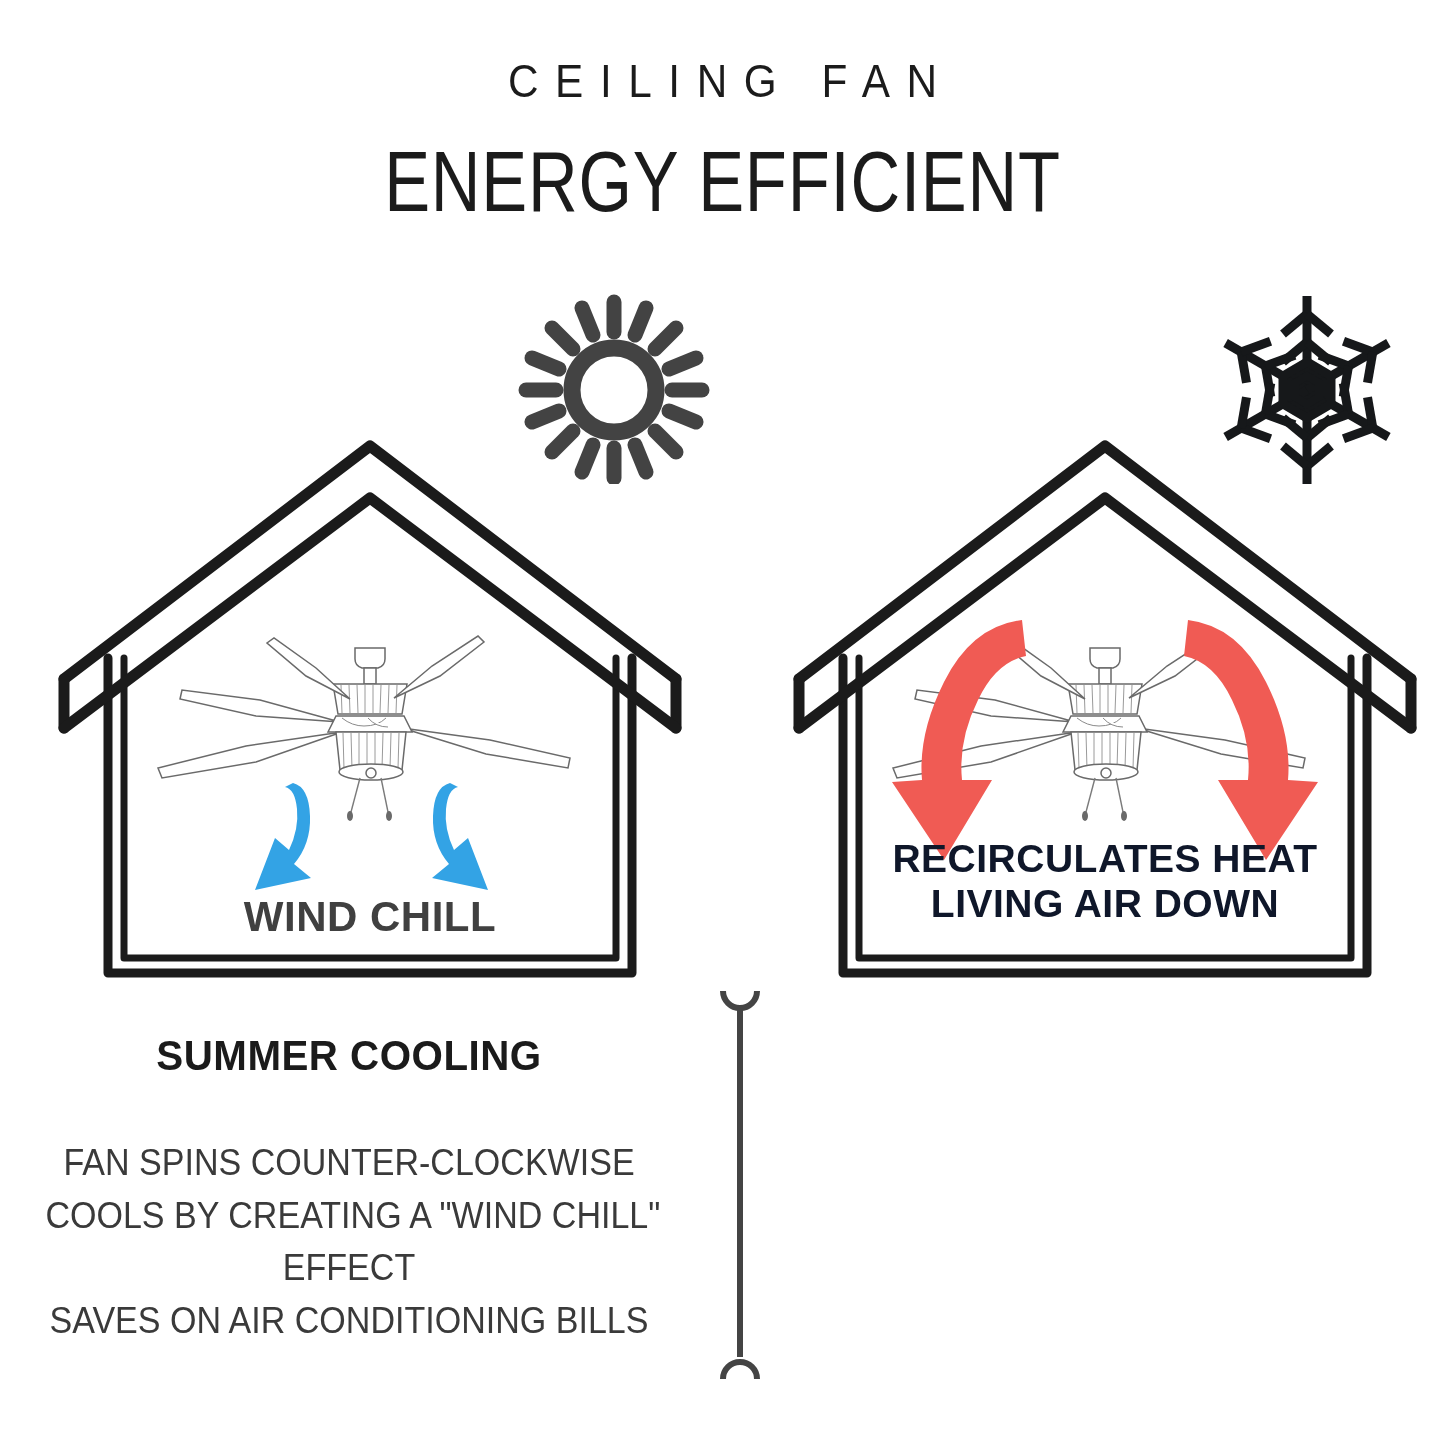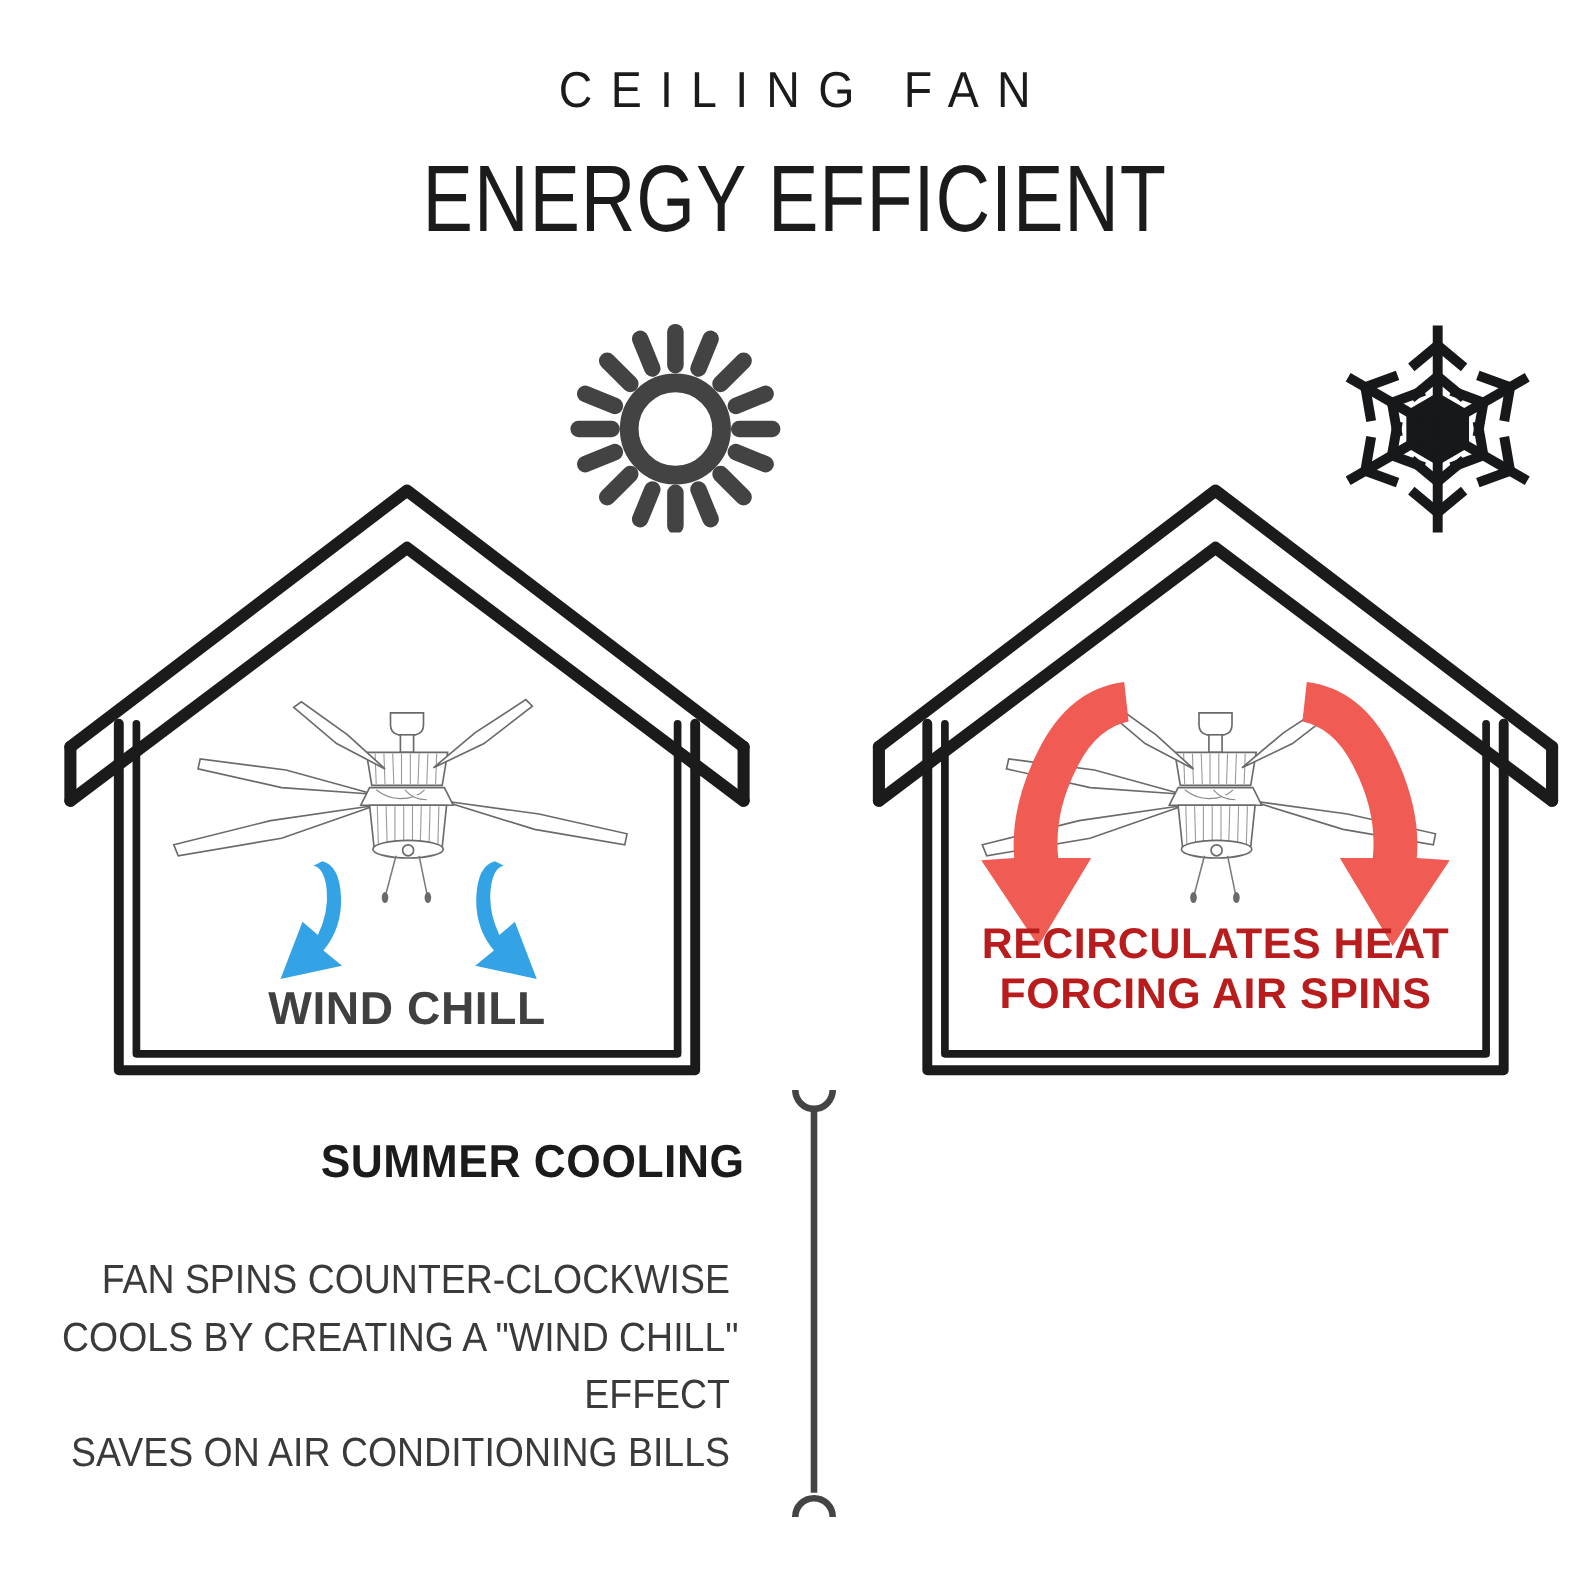--- a/index.html
+++ b/index.html
@@ -83,40 +83,40 @@
     letter-spacing: 0.5px;
   }
   #wind-chill-label {
     top: 453px;
     font-size: 42px;
     color: #404040;
   }
   #recirculates-label {
     top: 396px;
     font-size: 39px;
-    color: #b91c1c;
+    color: #0f172a;
   }
 
   
   #center-divider {
     position: absolute;
     left: 705px;
     top: 985px;
     width: 70px;
     height: 400px;
   }
 
   
   .text-column {
     position: absolute;
     top: 1035px;
     width: 660px;
     text-align: center;
   }
-  #text-column-summer { left: 30px; text-align: right; }
+  #text-column-summer { left: 19px; }
   #text-column-winter { left: 755px; }
 
   .column-title {
     font-family: "Liberation Sans", sans-serif;
     font-size: 42px;
     font-weight: bold;
     color: #1b1b1b;
     letter-spacing: 0.5px;
     line-height: 1;
     transform: scaleX(0.96);
@@ -378,21 +378,21 @@
 
       <g fill="#F05B54">
         <path d="M 237 180 q -50 6 -78 62 q -26 52 -22 98 l -30 2 52 78 48 -80 -30 0 q -4 -40 16 -80 q 18 -38 48 -44 Z"></path>
       </g>
       <g fill="#F05B54">
         <path d="M 403 180 q 50 6 78 62 q 26 52 22 98 l 30 2 -52 78 -48 -80 30 0 q 4 -40 -16 -80 q -18 -38 -48 -44 Z"></path>
       </g>
     </svg>
     <div id="recirculates-label" class="inhouse-label">
       <div>RECIRCULATES HEAT</div>
-      <div>FORCING AIR SPINS</div>
+      <div>LIVING AIR DOWN</div>
     </div>
   </div>
 
   <div id="center-divider">
     <svg viewBox="0 0 70 400" width="70" height="400" aria-hidden="true">
       <g fill="none" stroke="#444444" stroke-width="6" stroke-linecap="butt">
         <path d="M 18 6 A 17 17 0 0 0 52 6"></path>
         <line x1="35" y1="22" x2="35" y2="372"></line>
         <path d="M 18 394 A 17 17 0 0 1 52 394"></path>
       </g>

